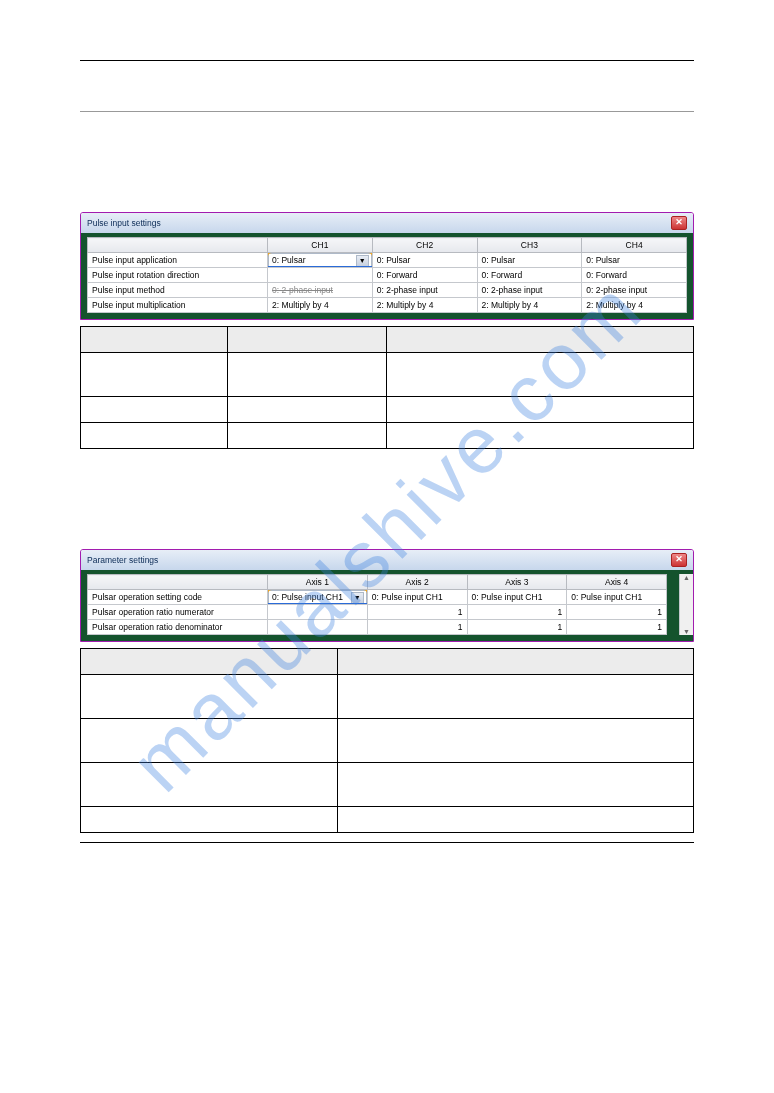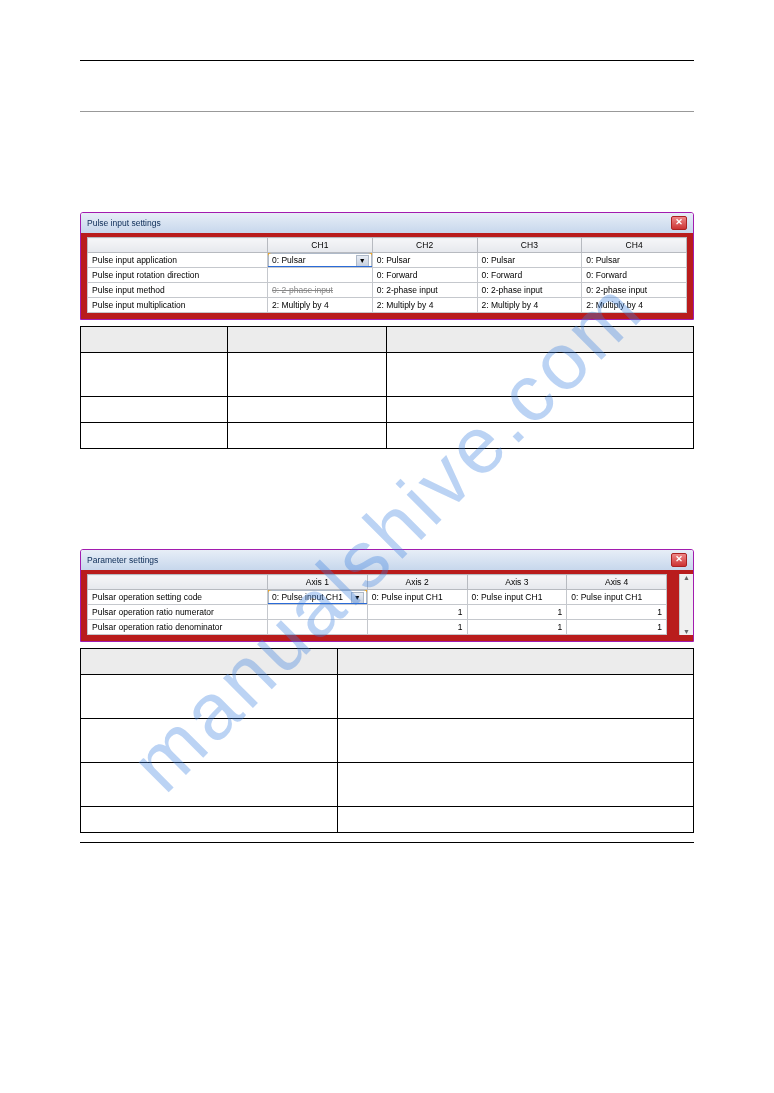--- a/index.html
+++ b/index.html
@@ -49,21 +49,21 @@
     width: 16px; height: 14px;
     background: linear-gradient(#e88, #c33);
     border: 1px solid #a22;
     border-radius: 2px;
     color: #fff;
     font-size: 9px;
     text-align: center;
     line-height: 11px;
     font-weight: bold;
   }
-  .win-body { padding: 4px 6px 6px 6px; background: #b91c1c; }
+  .win-body { padding: 4px 6px 6px 6px; background: #14532d; }
   .grid {
     width: 100%;
     border-collapse: collapse;
     table-layout: fixed;
   }
   .grid th {
     background: linear-gradient(#f5f6f8, #e6e8ed);
     border: 1px solid #b7bac0;
     font-weight: normal;
     padding: 2px 4px;

